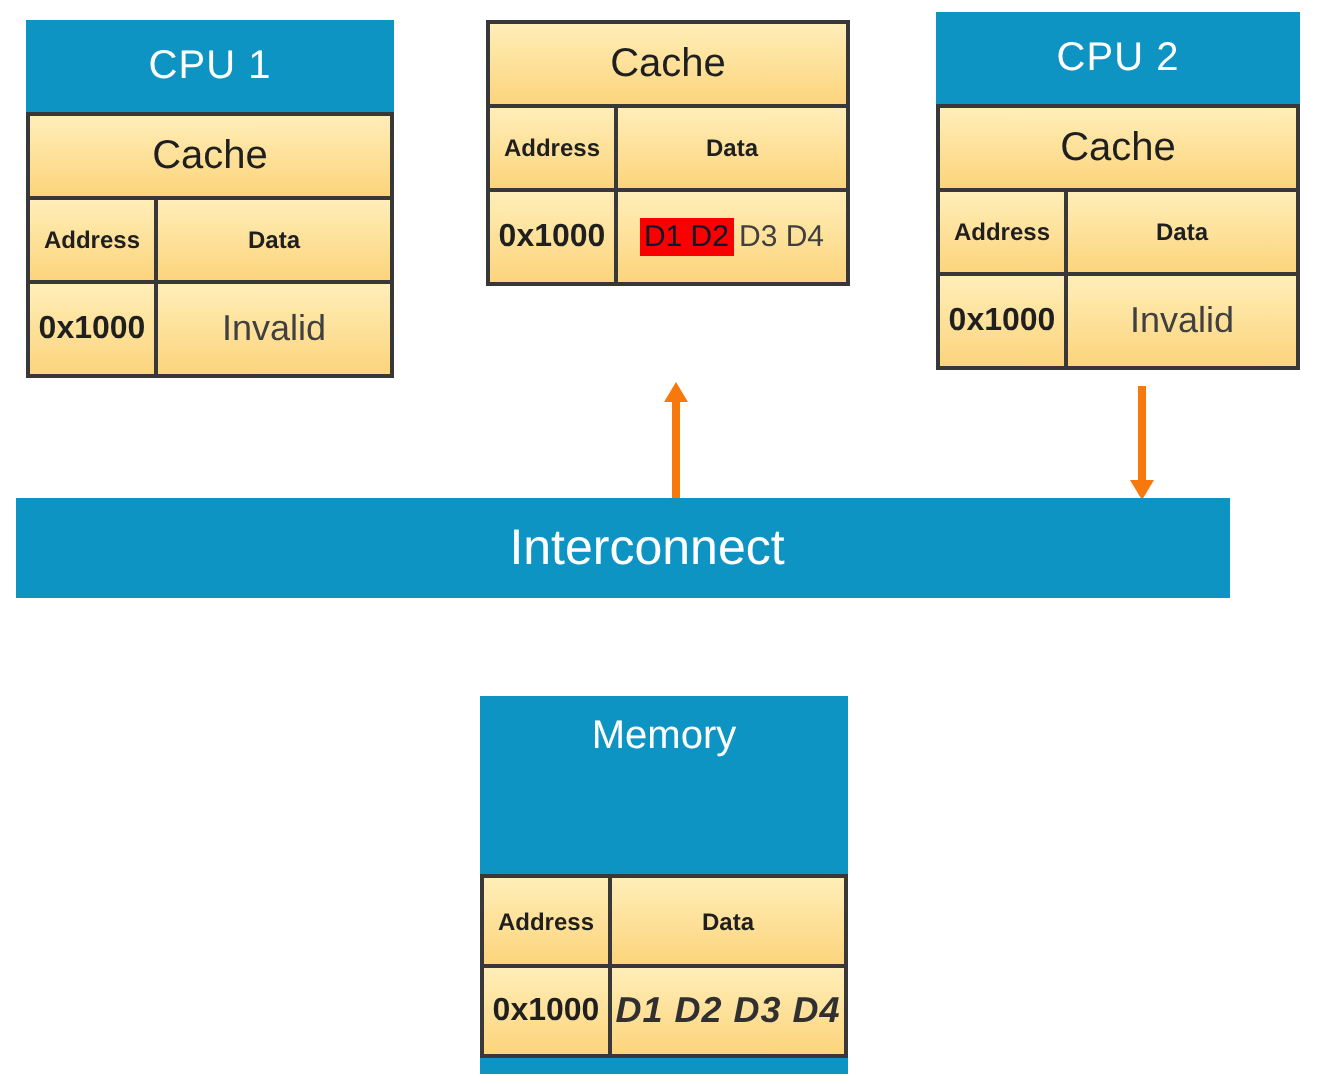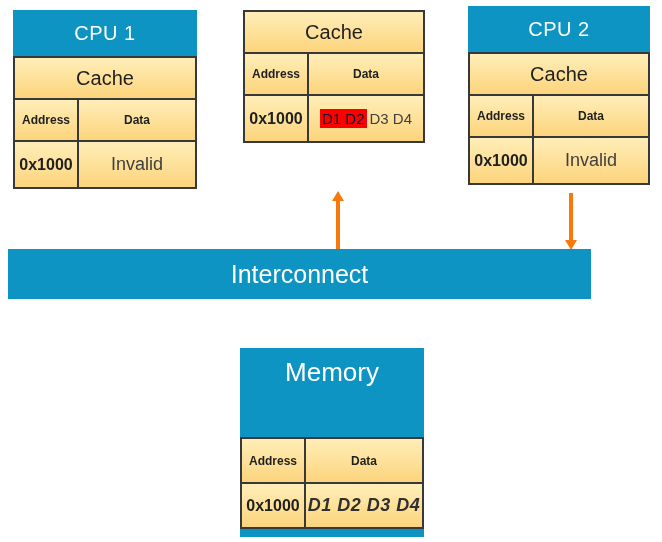--- a/index.html
+++ b/index.html
@@ -23,25 +23,25 @@
   .data-col{flex:1;}
   .hdr-txt{font-size:12px;font-weight:700;color:#1f1f1f;}
   .addr-txt{font-size:16px;font-weight:700;color:#1f1f1f;}
   .val-txt{font-size:18px;color:#404040;}
   .val-txt-sm{font-size:15px;color:#3f3f3f;white-space:pre;}
   .hl-red{background:#fa0000;color:#0f172a;padding:1px 2px;margin-right:3px;}
 
   
   .interconnect{position:absolute;left:8px;top:249px;width:583px;height:50px;
                 background:#0d94c2;display:flex;align-items:center;justify-content:center;
-                color:#ffffff;font-size:25px;}
+                color:#ffffff;font-size:25px;padding-left:24px;}
 
   
   .memory{position:absolute;left:240px;top:348px;width:184px;height:189px;background:#0d94c2;}
-  .memory-title{padding-top:9px;text-align:center;color:#ffffff;font-size:26px;}
+  .memory-title{padding-top:9px;text-align:center;color:#ffffff;font-size:20px;}
   .memory-table{position:absolute;left:0;right:0;bottom:8px;border:2px solid #383838;background:#fcd47c;}
   .mem-hdr-row{height:43px;border-bottom:2px solid #383838;}
   .mem-val-row{height:43px;}
   .mem-val-txt{font-size:18px;font-weight:600;color:#303030;letter-spacing:0.5px;font-style:italic;}
 
   
   .oline{position:absolute;width:4px;background:#f8790b;}
   .ohead-up{position:absolute;width:0;height:0;
             border-left:6px solid transparent;border-right:6px solid transparent;
             border-bottom:10px solid #f8790b;}

